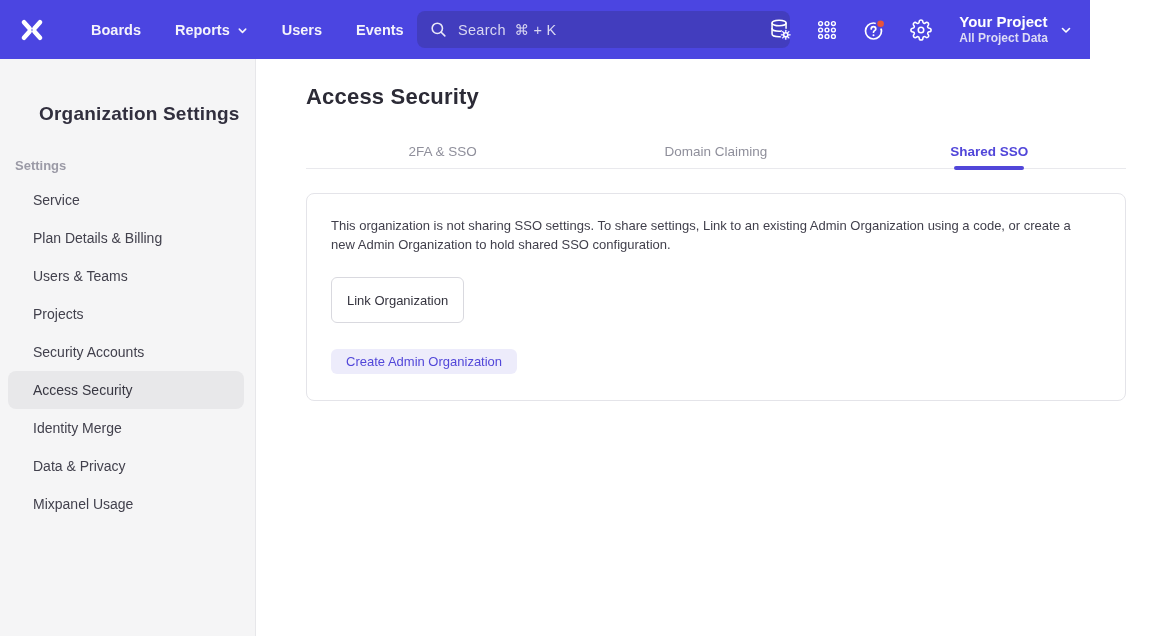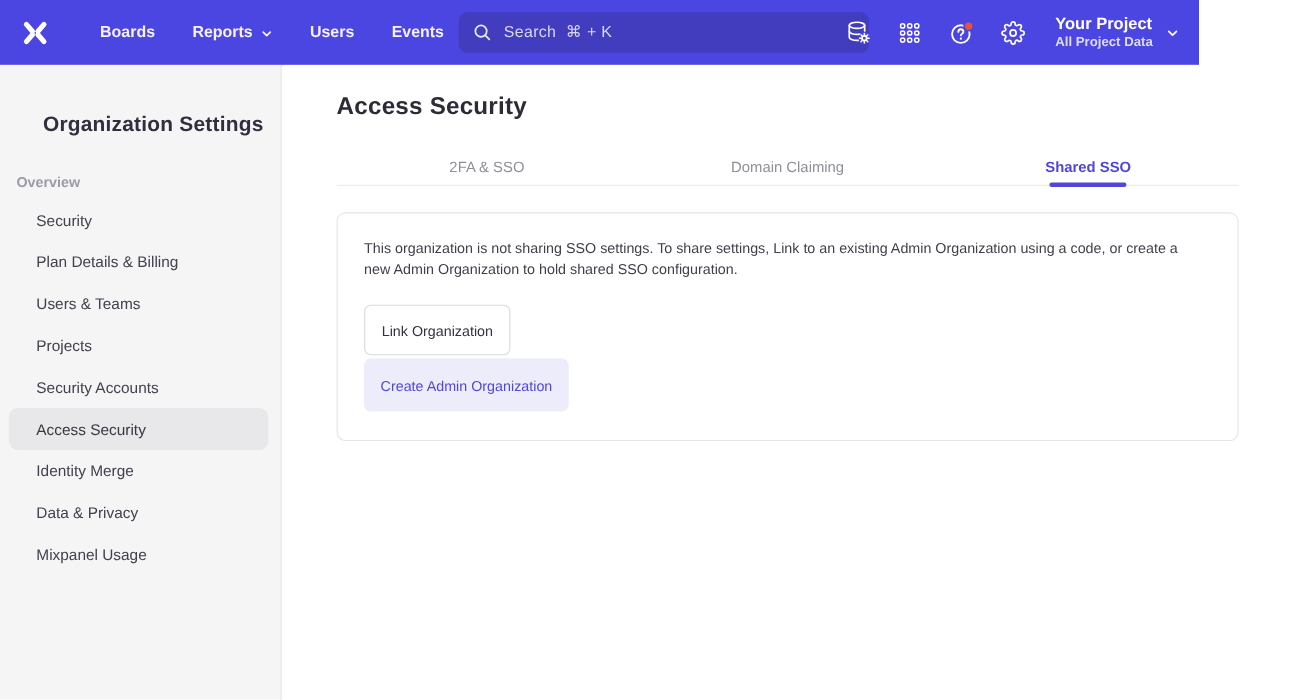--- a/index.html
+++ b/index.html
@@ -70,21 +70,21 @@
     margin:24px 49px 0 49px; border:1px solid #e4e4e9; border-radius:8px;
     background:#ffffff; padding:22px 24px 26px 24px;
   }
   .card-desc { font-size:13px; line-height:19px; color:#403f4b; max-width:762px; }
   .btn-outline {
     display:inline-flex; align-items:center; margin-top:23px; height:46px; padding:0 15px;
     background:#ffffff; border:1px solid #d9d9df; border-radius:6px;
     font-size:13px; color:#34333e; cursor:pointer; font-family:"Liberation Sans", sans-serif;
   }
   .btn-tint {
-    display:block; margin-top:3px; height:48px; padding:0 15px;
+    display:block; margin-top:26px; height:25px; padding:0 15px;
     background:#edecfb; border:none; border-radius:6px;
     font-size:13px; color:#5247d9; cursor:pointer; font-family:"Liberation Sans", sans-serif;
   }
 </style>
 </head>
 <body>
 
 <header class="topnav">
   <div class="logo-wrap">
     <svg width="28" height="28" viewBox="0 0 28 28" fill="none" stroke="#ffffff" stroke-width="4.6" stroke-linecap="round">
@@ -180,23 +180,23 @@
       </div>
       <svg width="12" height="12" viewBox="0 0 24 24" fill="none" stroke="#ffffff" stroke-width="3.2" stroke-linecap="round" stroke-linejoin="round">
           <polyline points="5 9 12 16 19 9"></polyline>
         </svg>
     </div>
   </div>
 </header>
 
 <aside class="sidebar">
   <h1 class="side-title">Organization Settings</h1>
-  <div class="side-section">Overview</div>
+  <div class="side-section">Settings</div>
   <ul class="side-list">
-    <li class="side-item">Security</li>
+    <li class="side-item">Service</li>
     <li class="side-item">Plan Details &amp; Billing</li>
     <li class="side-item">Users &amp; Teams</li>
     <li class="side-item">Projects</li>
     <li class="side-item">Security Accounts</li>
     <li class="side-item selected">Access Security</li>
     <li class="side-item">Identity Merge</li>
     <li class="side-item">Data &amp; Privacy</li>
     <li class="side-item">Mixpanel Usage</li>
   </ul>
 </aside>

